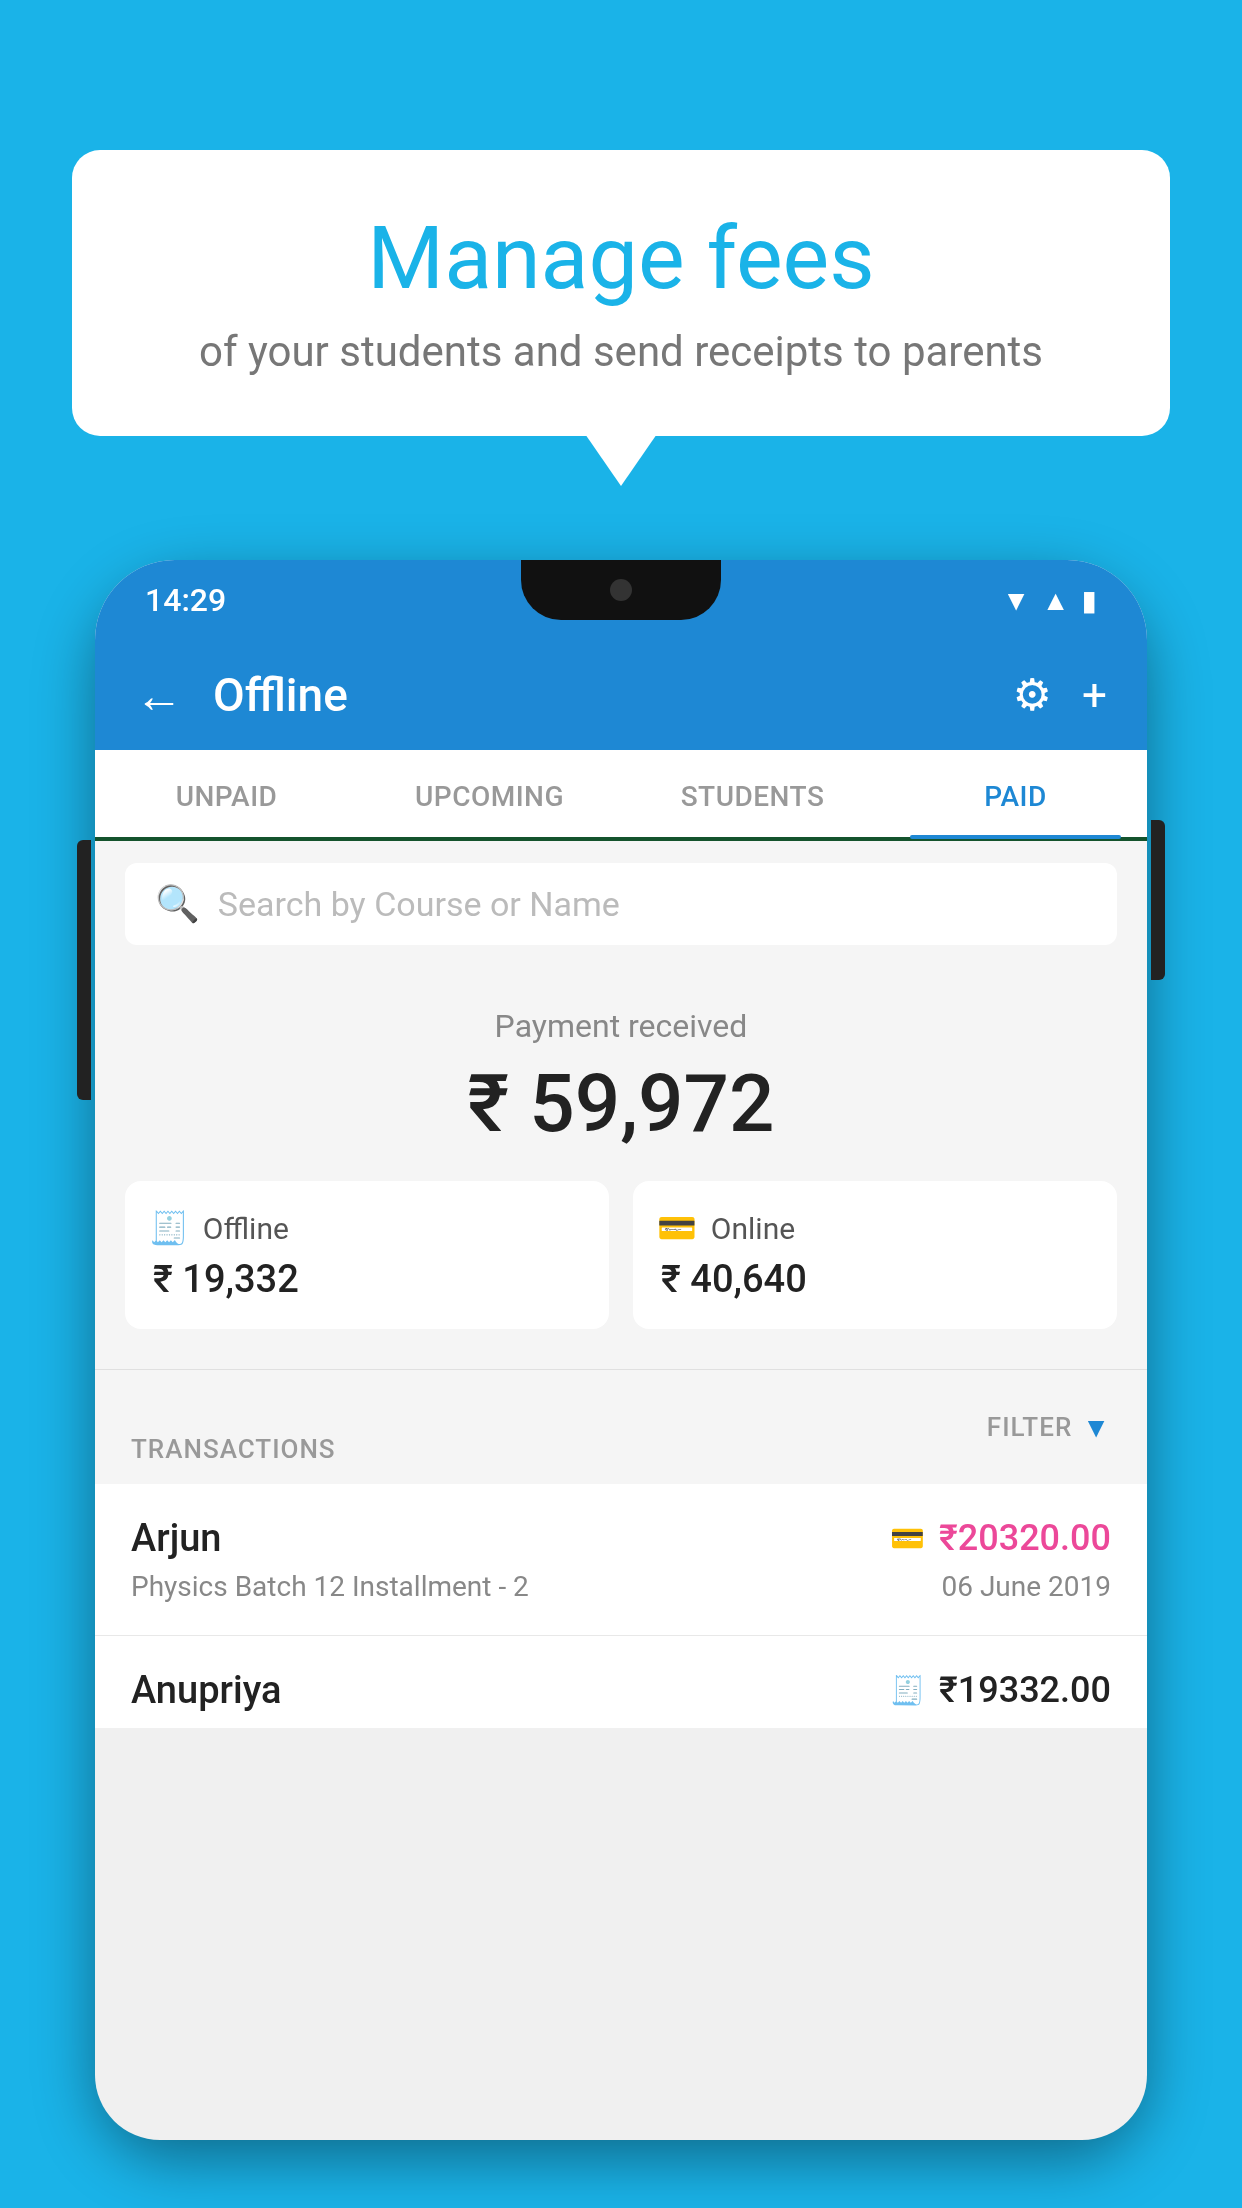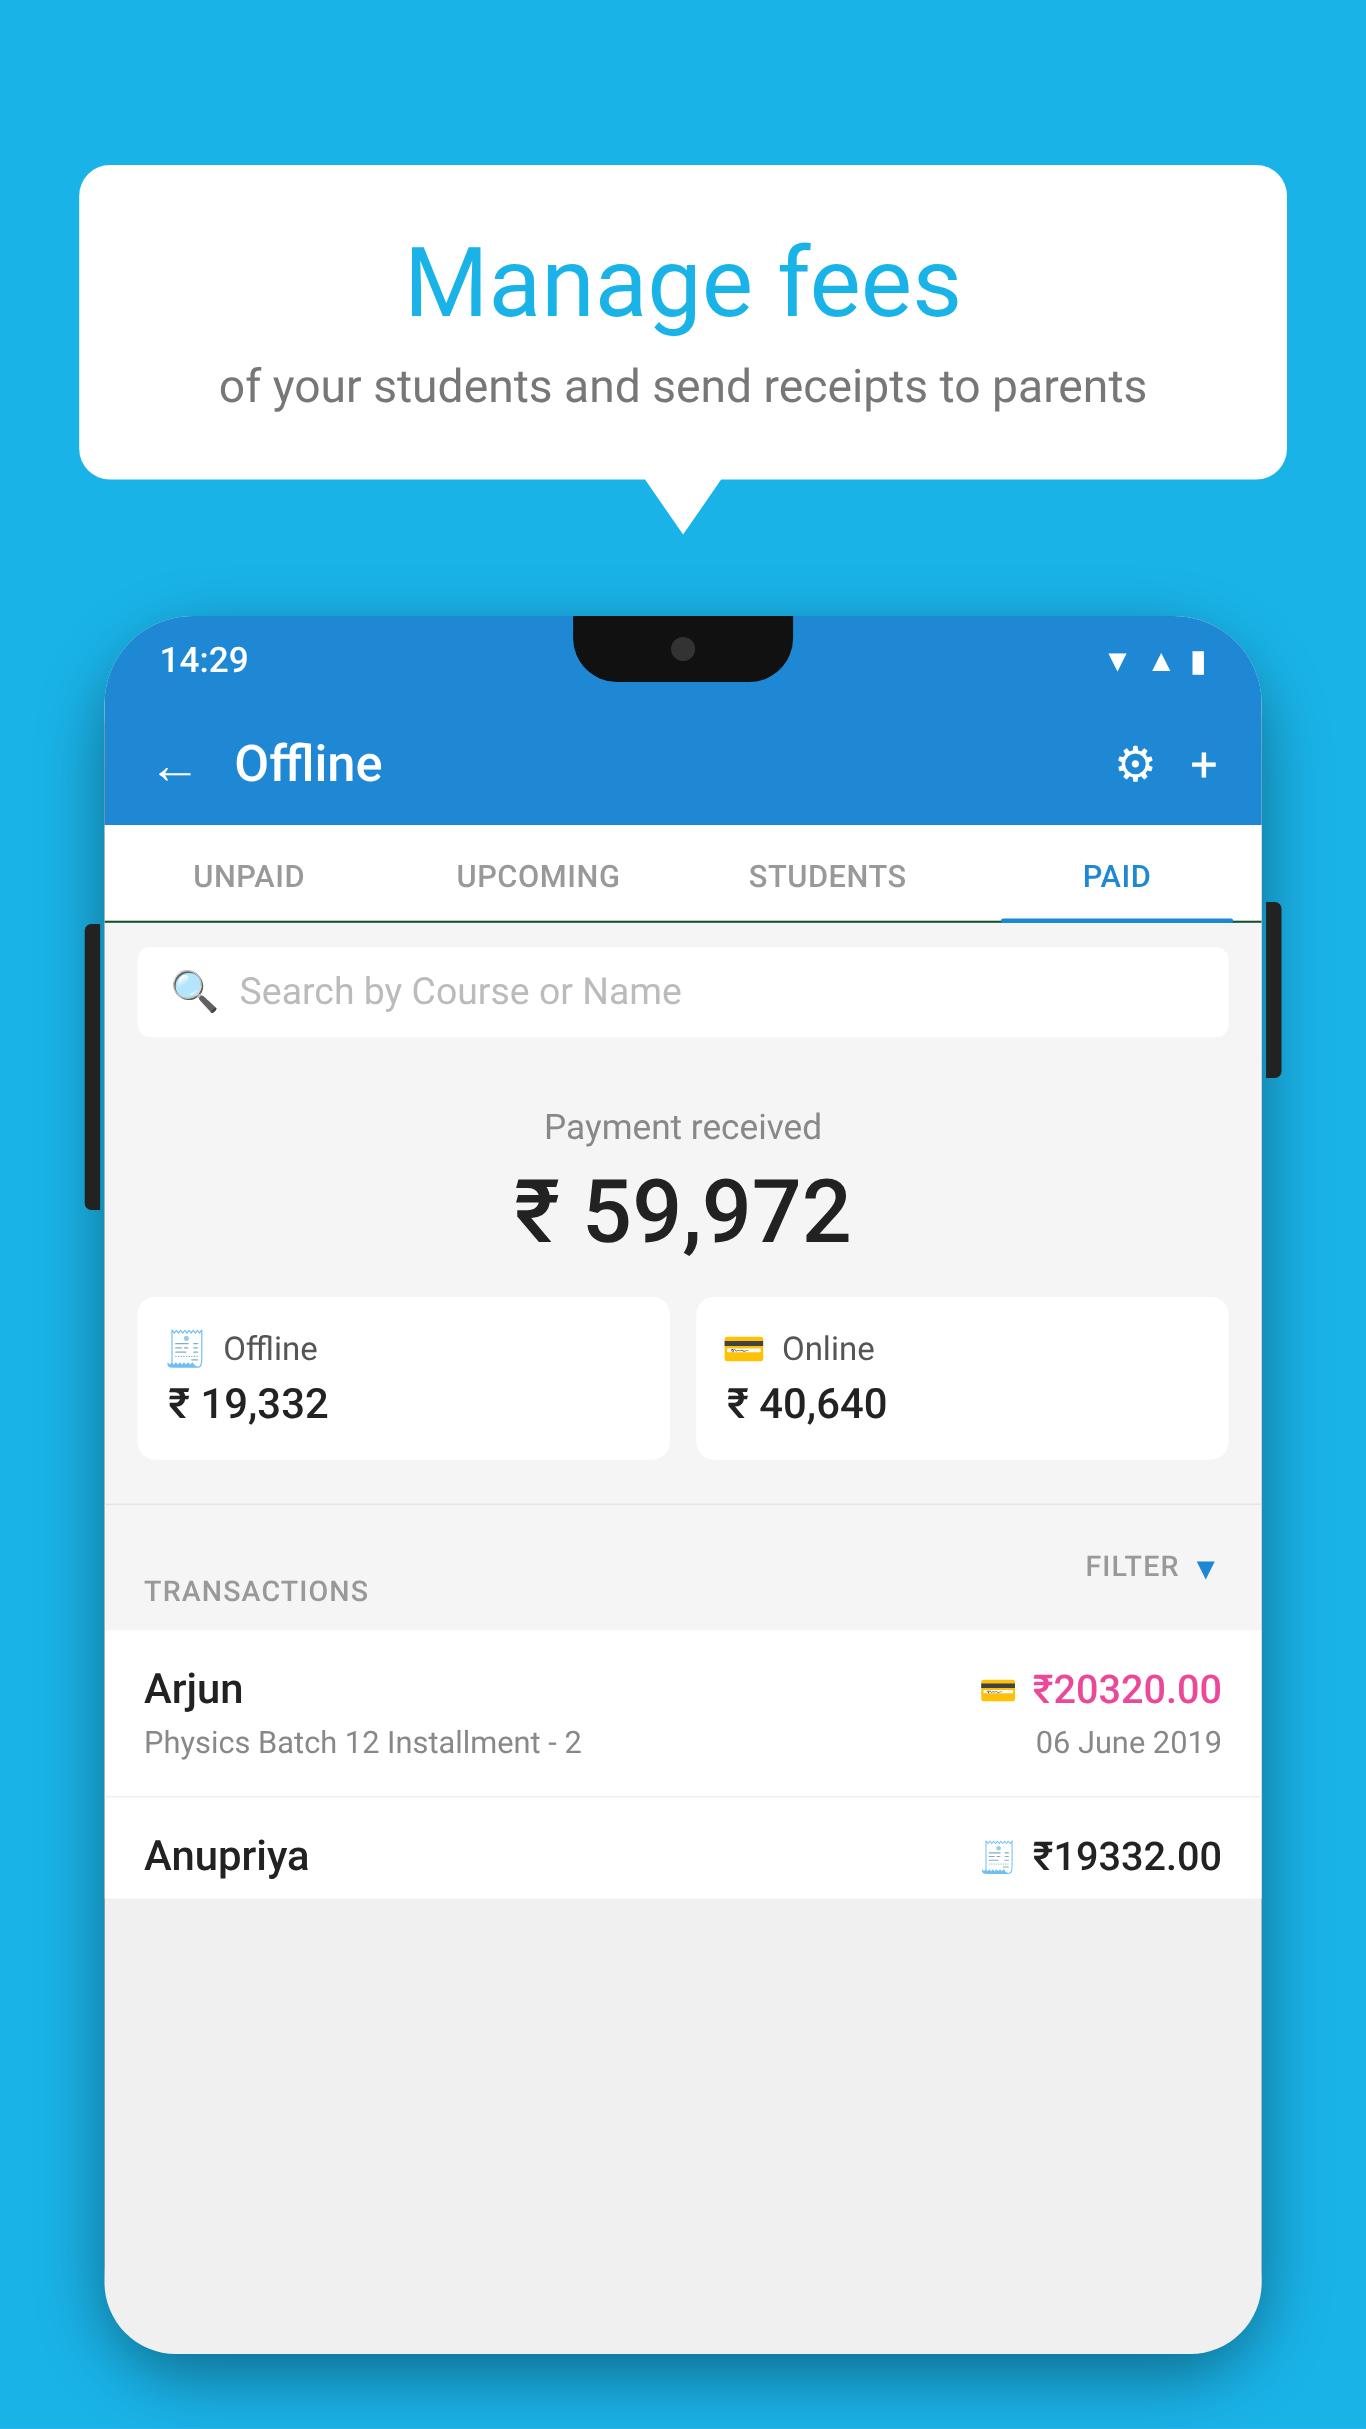--- a/index.html
+++ b/index.html
@@ -168,21 +168,21 @@
     }
     .gear-icon, .plus-icon {
       color: white;
       font-size: 44px;
     }
 
     
     .tabs {
       background: white;
       display: flex;
-      border-bottom: 2px solid #14532d;
+      border-bottom: 4px solid #14532d;
     }
     .tab {
       flex: 1;
       text-align: center;
       padding: 30px 10px 24px;
       font-size: 28px;
       font-weight: 500;
       color: #999;
       letter-spacing: 0.5px;
       position: relative;

